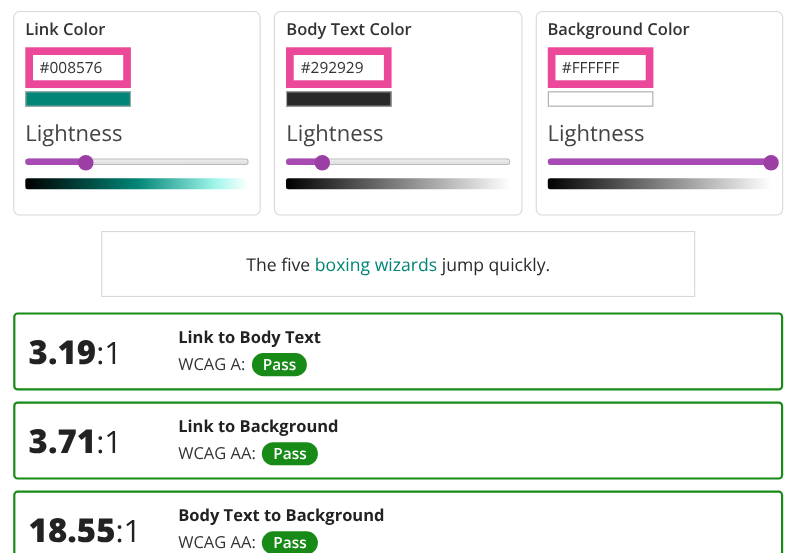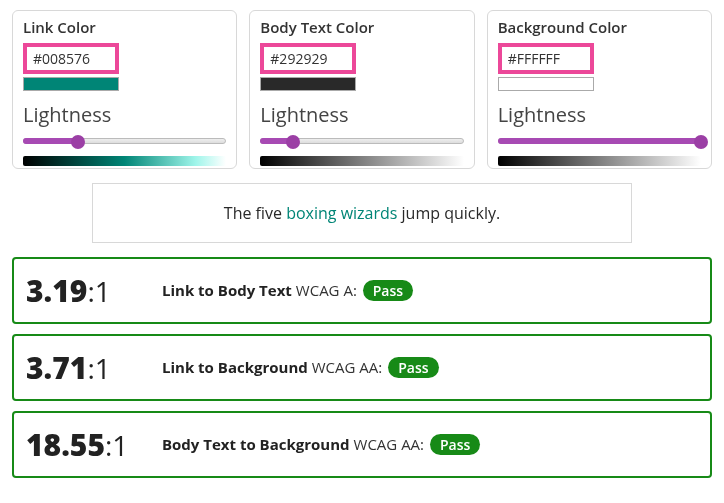--- a/index.html
+++ b/index.html
@@ -11,33 +11,33 @@
     color: #222;
   }
   .pickers {
     display: flex;
     gap: 12px;
   }
   .picker {
     flex: 1;
     border: 1px solid #d8d8d8;
     border-radius: 6px;
-    padding: 6px 10px 2px;
+    padding: 6px 10px 23px;
   }
   .picker-title {
     font-size: 15px;
     font-weight: 600;
     color: #333;
     margin-bottom: 6px;
   }
   .hex-input {
     width: 96px;
     font-family: inherit;
     font-size: 14px;
-    border: 4px solid #ec4899;
+    border: 7px solid #ec4899;
     padding: 2px 6px;
     background: #fff;
     color: #333;
   }
   .swatch {
     width: 96px;
     height: 14px;
     border: 1px solid #aaa;
     margin-top: 3px;
   }
@@ -100,21 +100,21 @@
     align-items: center;
     padding: 11px 12px;
     gap: 16px;
   }
   .ratio {
     font-size: 28px;
     color: #222;
     min-width: 120px;
   }
   .ratio strong { font-weight: 800; font-size: 30px; }
-  .result-body { display: flex; gap: 4px; }
+  .result-body { display: flex; flex-direction: column; gap: 4px; }
   .result-title { font-weight: 700; font-size: 15px; }
   .wcag-line { font-size: 15px; color: #333; }
   .badge {
     display: inline-block;
     background: #178a17;
     color: #fff;
     font-weight: 600;
     font-size: 14px;
     border-radius: 12px;
     padding: 1px 10px;

